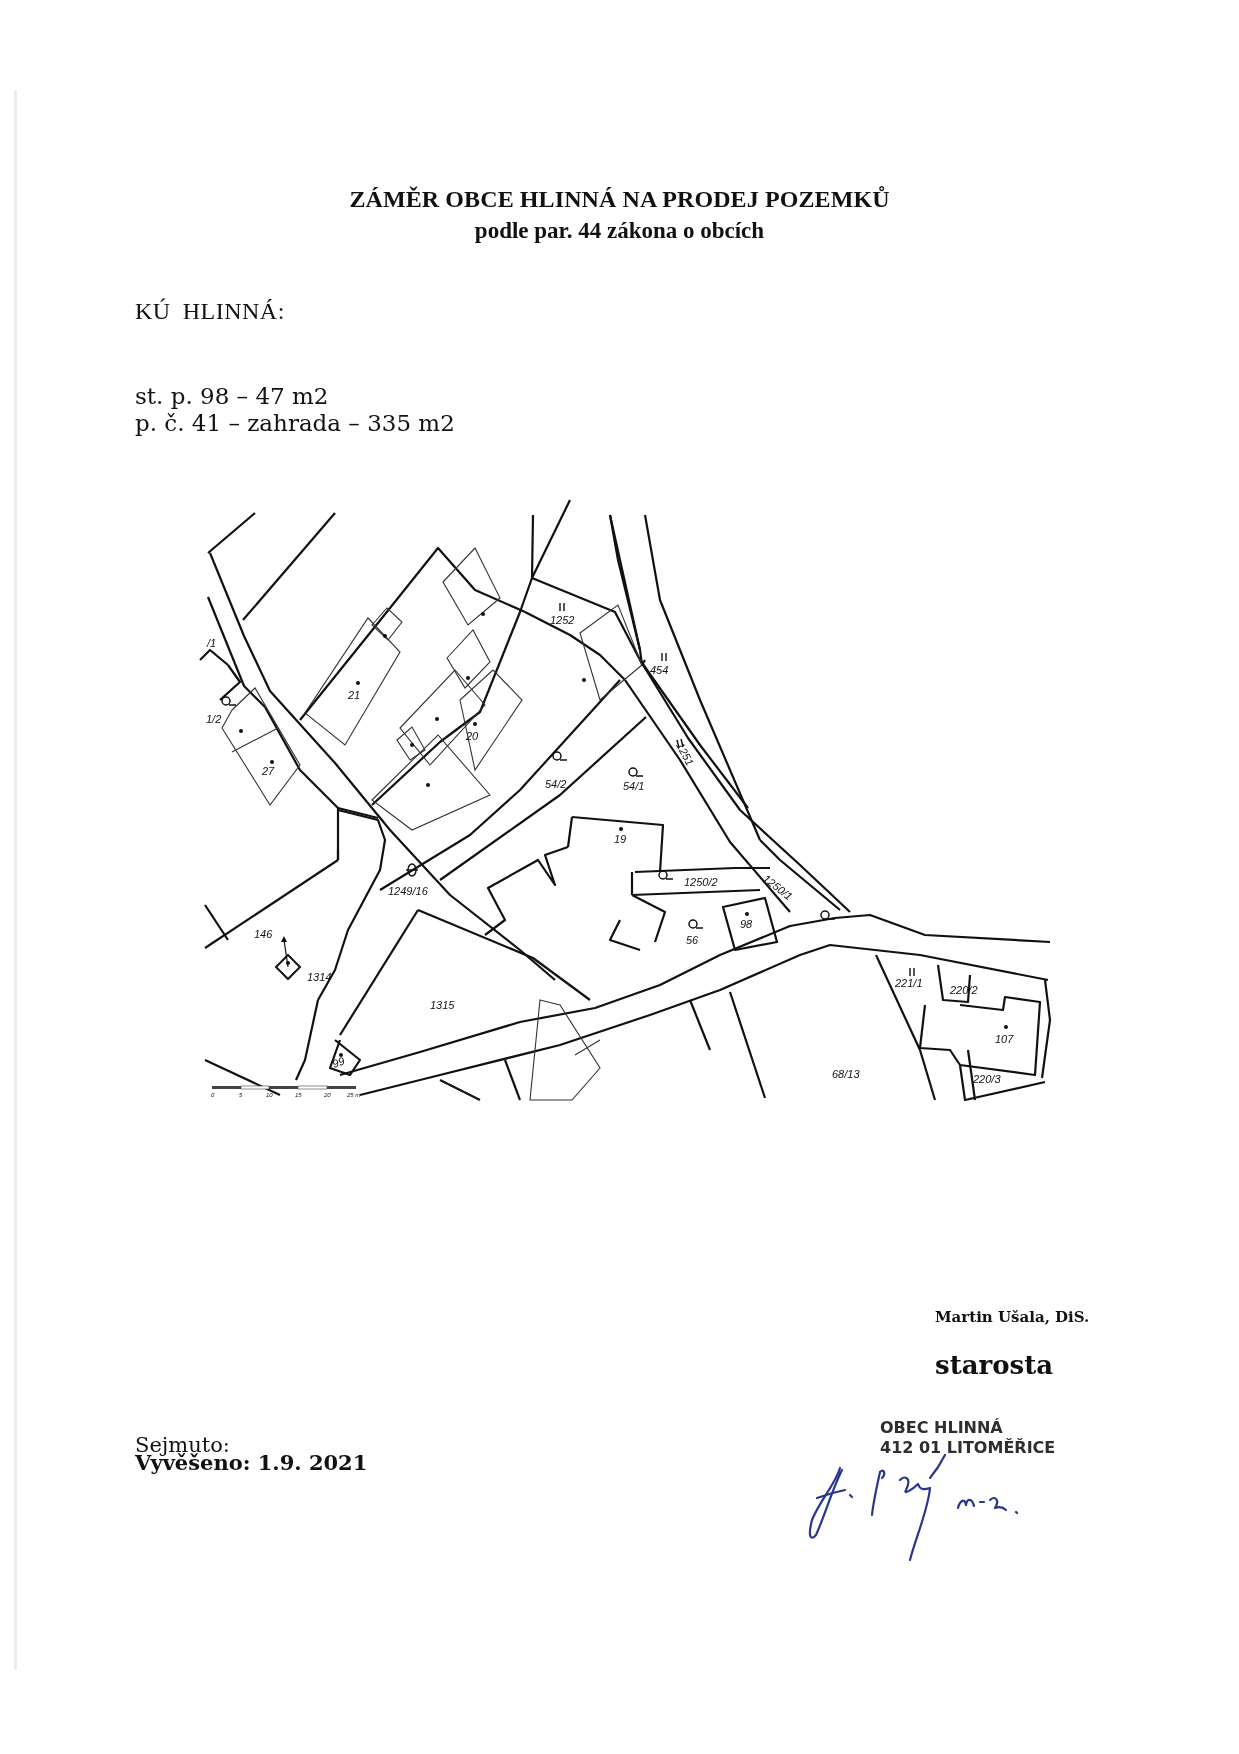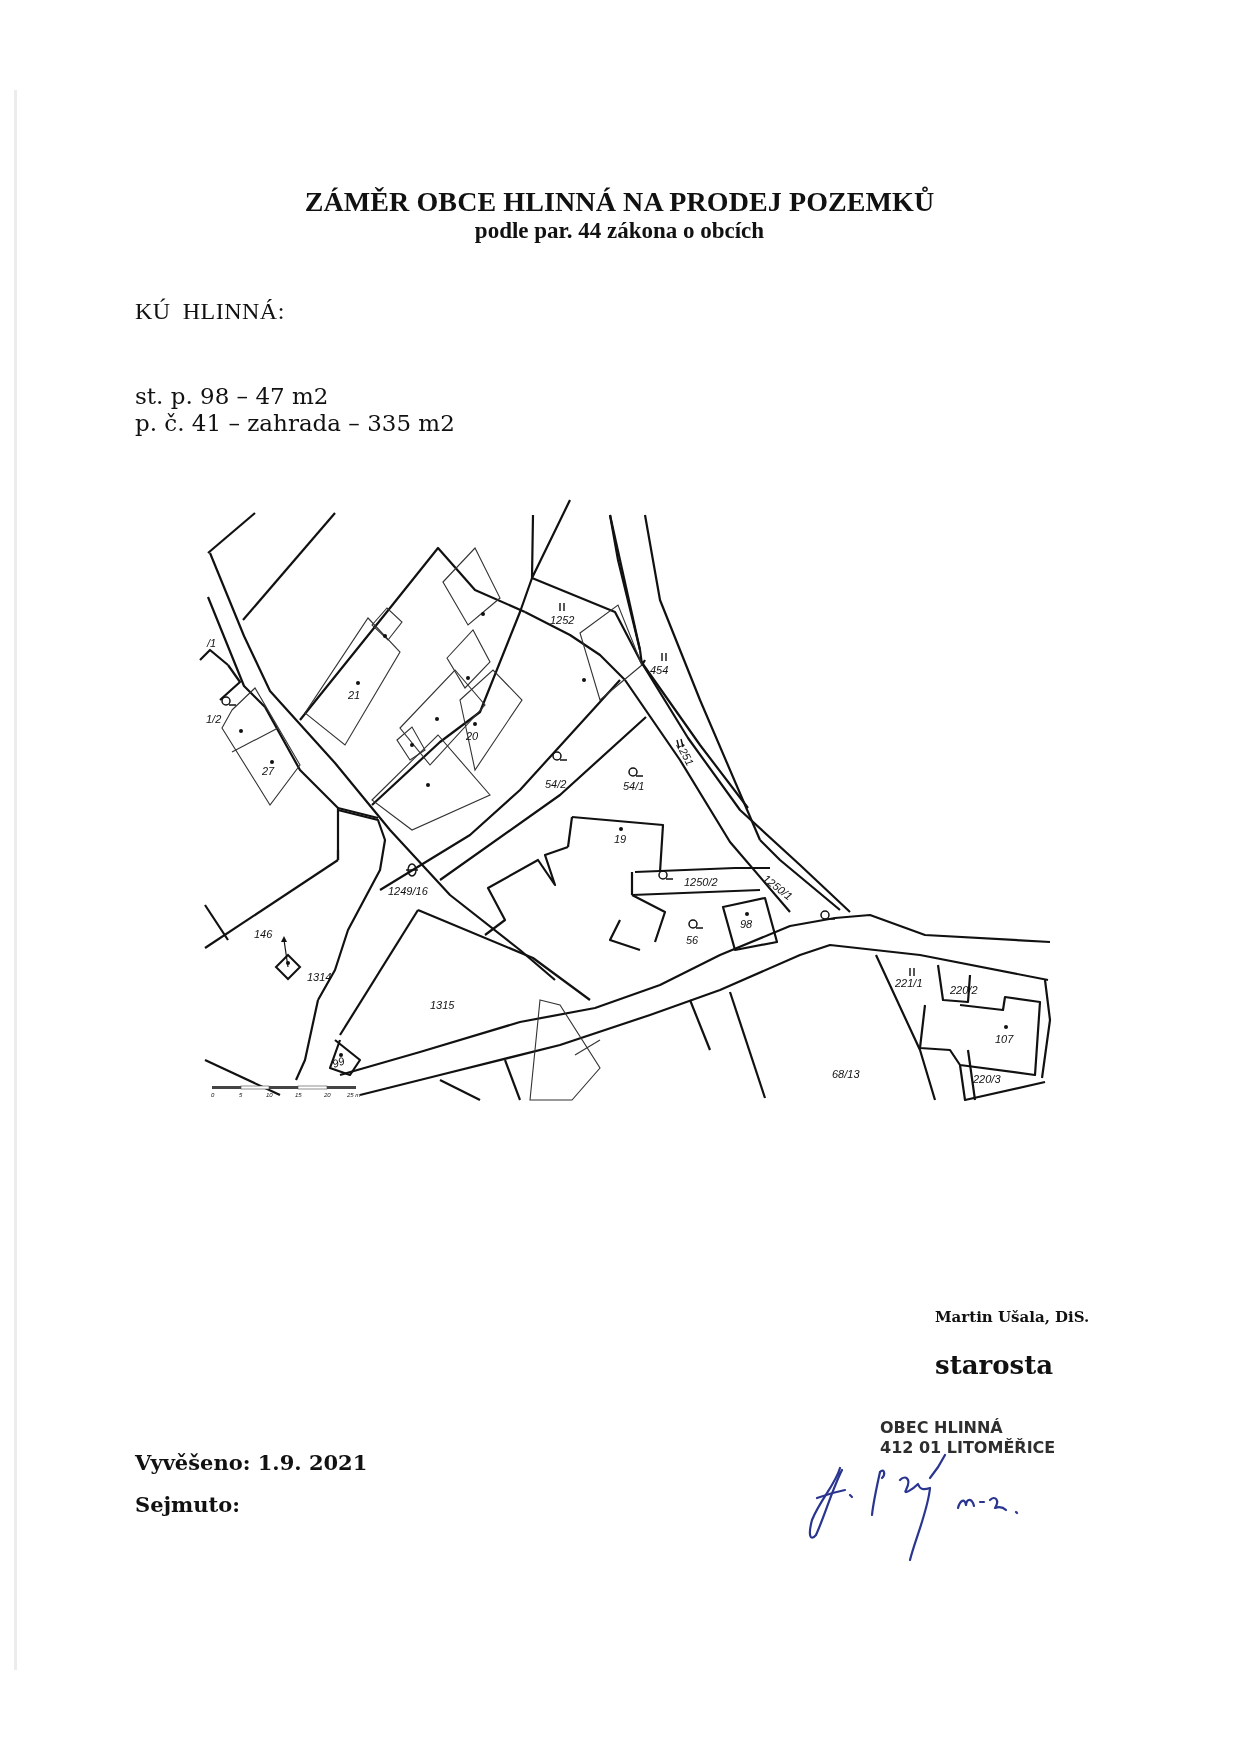--- a/index.html
+++ b/index.html
@@ -1,31 +1,31 @@
 <!DOCTYPE html>
 <html><head>
 <meta charset="utf-8">
 <style>
   html, body { margin: 0; padding: 0; background: #ffffff; }
   body { width: 1239px; height: 1754px; position: relative; overflow: hidden; font-family: "Liberation Serif", "DejaVu Serif", serif; color: #111; }
   .scan-edge { position: absolute; left: 14px; top: 90px; width: 3px; height: 1580px; background: #ececec; }
   .title { position: absolute; left: 0; width: 1239px; text-align: center; font-weight: bold; }
-  .title1 { top: 186px; font-size: 28px; letter-spacing: 0.1px; }
+  .title1 { top: 186px; font-size: 24px; letter-spacing: 0.1px; }
   .title2 { top: 218px; font-size: 23px; }
   .ku { position: absolute; left: 135px; top: 298px; font-size: 24px; letter-spacing: 0.5px; }
   .ku .gap { display: inline-block; width: 12px; }
   .parcels { position: absolute; left: 135px; top: 383px; font-size: 23px; font-weight: normal; line-height: 27px; font-family: "DejaVu Serif", serif; }
   .parcels div { white-space: nowrap; }
   .map { position: absolute; left: 0; top: 0; width: 1239px; height: 1754px; pointer-events: none; }
   .map text { font-family: "Liberation Sans", "DejaVu Sans", sans-serif; font-style: italic; fill: #111; }
   .sig-name { position: absolute; left: 935px; top: 1308px; font-size: 15px; font-weight: bold; font-family: "DejaVu Serif", serif; }
   .sig-role { position: absolute; left: 935px; top: 1350px; font-size: 26px; font-weight: bold; font-family: "DejaVu Serif", serif; }
   .stamp { position: absolute; left: 880px; top: 1418px; width: 250px; text-align: left; font-family: "DejaVu Sans", sans-serif; font-weight: bold; color: #2e2e2e; font-size: 16px; line-height: 20px; }
   .posted { position: absolute; left: 135px; top: 1450px; font-size: 21px; font-weight: bold; font-family: "DejaVu Serif", serif; }
-  .removed { position: absolute; left: 135px; top: 1492px; font-size: 21px; font-weight: bold; font-family: "DejaVu Serif", serif; }
+  .removed { position: absolute; left: 135px; top: 1433px; font-size: 21px; font-weight: normal; font-family: "DejaVu Serif", serif; }
   .signature { position: absolute; left: 0; top: 0; width: 1239px; height: 1754px; pointer-events: none; }
 </style>
 </head>
 <body>
 
 <div class="scan-edge"></div>
 
 <div class="title title1">ZÁMĚR OBCE HLINNÁ NA PRODEJ POZEMKŮ</div>
 <div class="title title2">podle par. 44 zákona o obcích</div>
 

